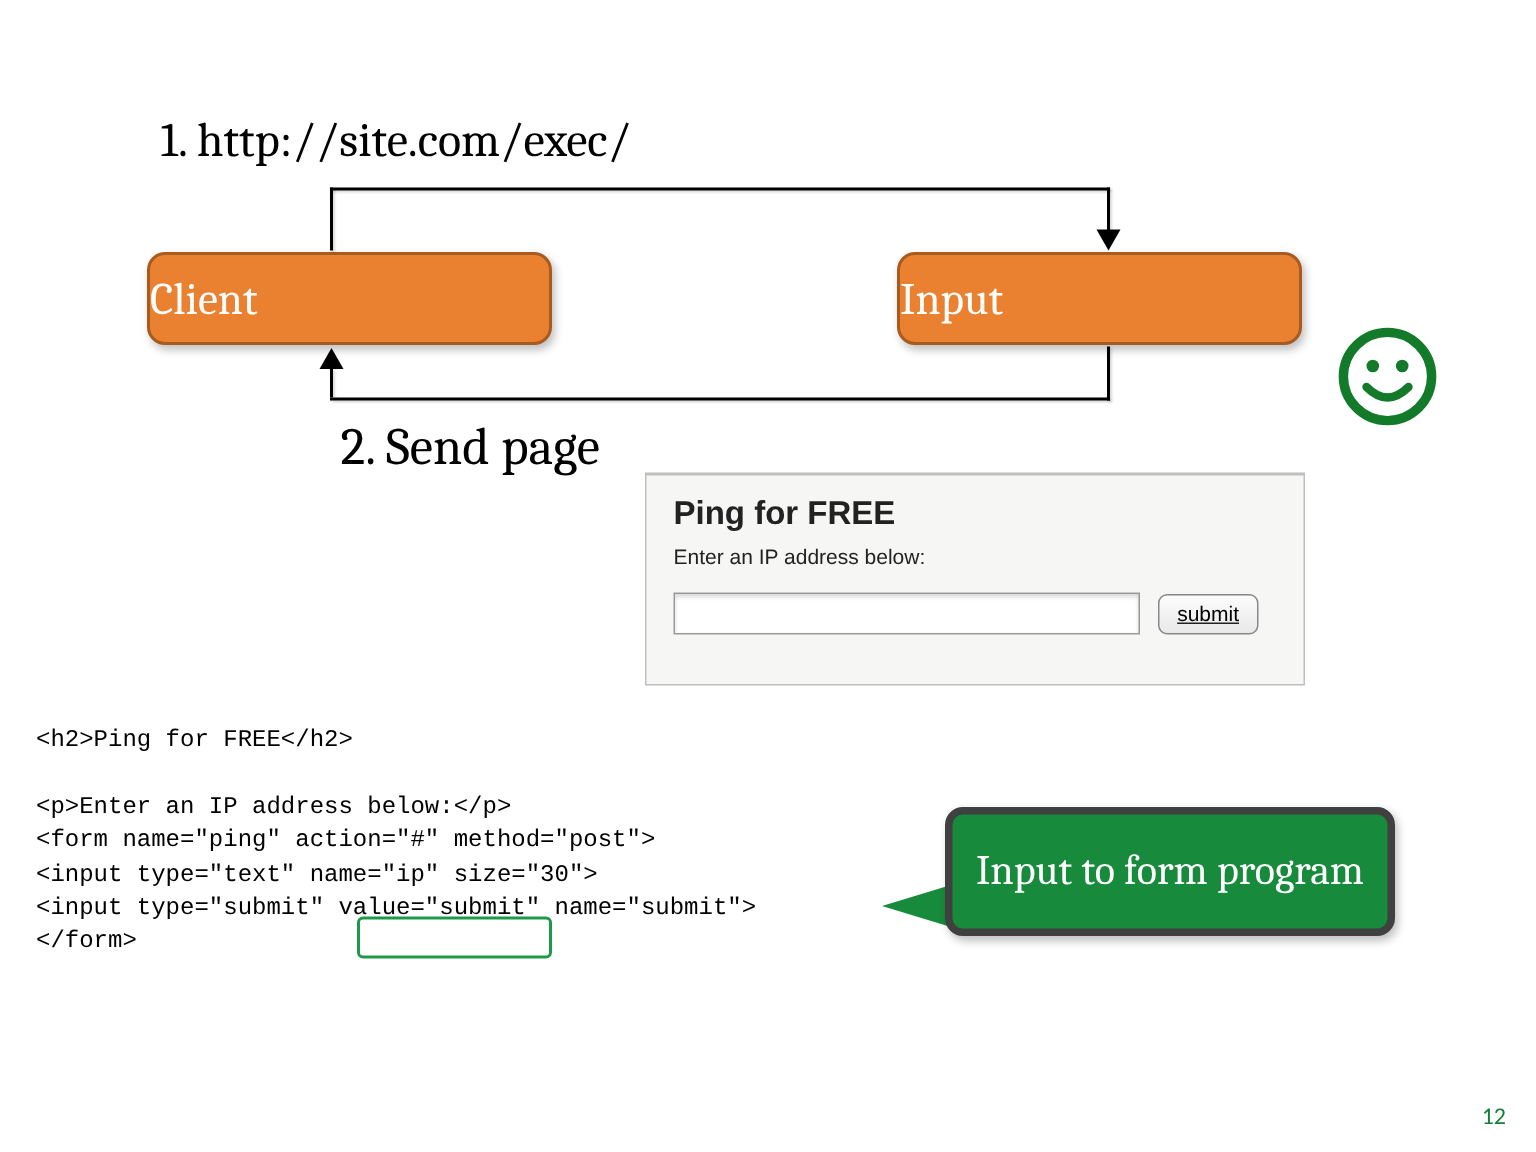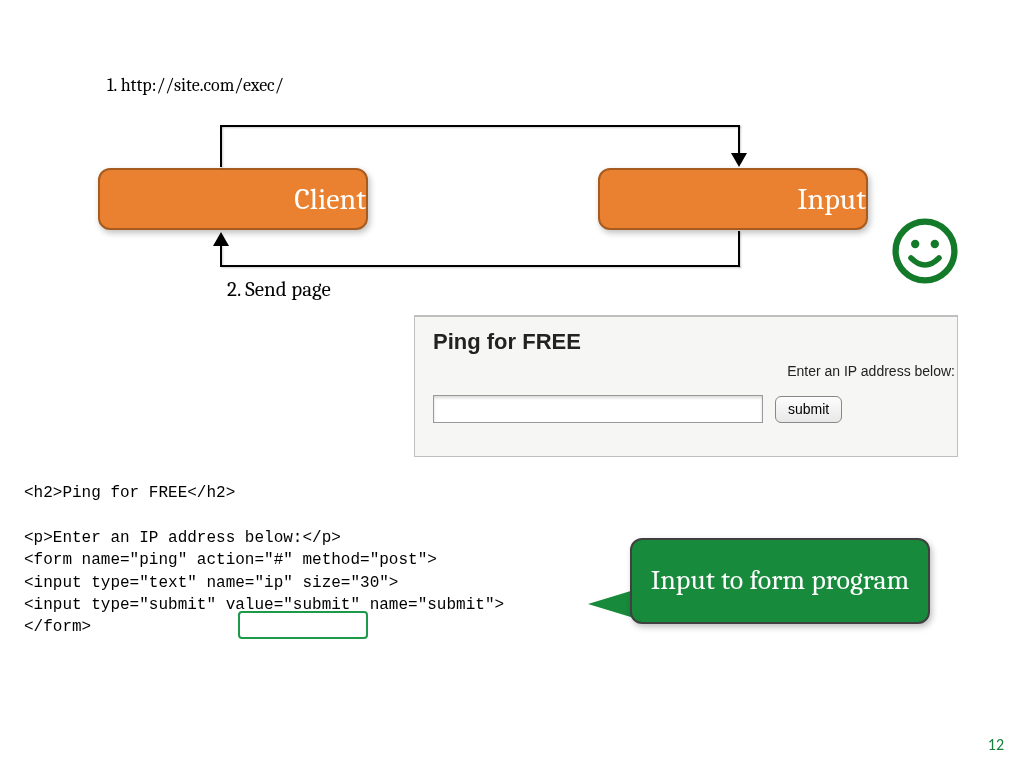--- a/index.html
+++ b/index.html
@@ -9,34 +9,34 @@
     height: 768px;
     position: relative;
     font-family: Cambria, Georgia, serif;
     background: #fff;
     color: #000;
   }
   .step1 {
     position: absolute;
     left: 107px;
     top: 75px;
-    font-size: 18px;
+    font-size: 32px;
   }
   .box {
     position: absolute;
     width: 270px;
     height: 62px;
     background: #e98131;
     border: 2px solid #a85b1f;
     border-radius: 12px;
     color: #fff;
     font-size: 30px;
     display: flex;
     align-items: center;
-    justify-content: flex-end;
+    justify-content: flex-start;
     box-shadow: 2px 3px 6px rgba(0,0,0,0.25);
   }
   .client { left: 98px; top: 168px; }
   .server { left: 598px; top: 168px; }
   .arrow-line {
     position: absolute;
     background: #000;
     box-shadow: 1px 1px 2px rgba(0,0,0,0.2);
   }
   
@@ -60,46 +60,46 @@
     width: 0; height: 0;
     border-left: 8px solid transparent;
     border-right: 8px solid transparent;
     border-bottom: 14px solid #000;
   }
   .ah-bot { left: 213px; top: 232px; }
   .step2 {
     position: absolute;
     left: 227px;
     top: 277px;
-    font-size: 21px;
+    font-size: 35px;
   }
   .smiley {
     position: absolute;
     left: 890px;
     top: 216px;
     width: 70px;
     height: 70px;
     color: #137a2a;
   }
   .formshot {
     position: absolute;
-    left: 414px;
+    left: 430px;
     top: 315px;
-    width: 544px;
+    width: 440px;
     height: 142px;
     background: #f6f6f4;
     border: 1px solid #bfbfbf;
     border-top: 2px solid #bfbfbf;
-    padding: 10px 2px 14px 18px;
+    padding: 10px 30px 14px 18px;
     font-family: Arial, Helvetica, sans-serif;
     color: #222;
   }
   .formshot .title { font-size: 22px; font-weight: bold; margin: 2px 0 8px 0; }
-  .formshot .prompt { font-size: 14px; margin: 4px 0 16px 0; text-align: right; }
-  .formshot .row { display: flex; align-items: center; gap: 12px; }
+  .formshot .prompt { font-size: 14px; margin: 4px 0 16px 0; }
+  .formshot .row { display: flex; align-items: center; gap: 12px; text-decoration: underline; }
   .formshot .ipinput {
     width: 330px;
     height: 28px;
     border: 1px solid #999;
     background: #fff;
     padding: 2px 4px;
     font-size: 14px;
     box-shadow: inset 0 2px 3px rgba(0,0,0,0.15);
   }
   .formshot .submitbtn {
@@ -129,21 +129,21 @@
     width: 130px;
     height: 28px;
   }
   .callout {
     position: absolute;
     left: 630px;
     top: 538px;
     width: 300px;
     height: 86px;
     background: #178a3c;
-    border: 2px solid #404040;
+    border: 5px solid #404040;
     border-radius: 12px;
     color: #fff;
     font-size: 28px;
     display: flex;
     align-items: center;
     justify-content: center;
     text-align: center;
     box-shadow: 2px 3px 6px rgba(0,0,0,0.25);
     padding: 4px 8px;
     line-height: 1.2;

